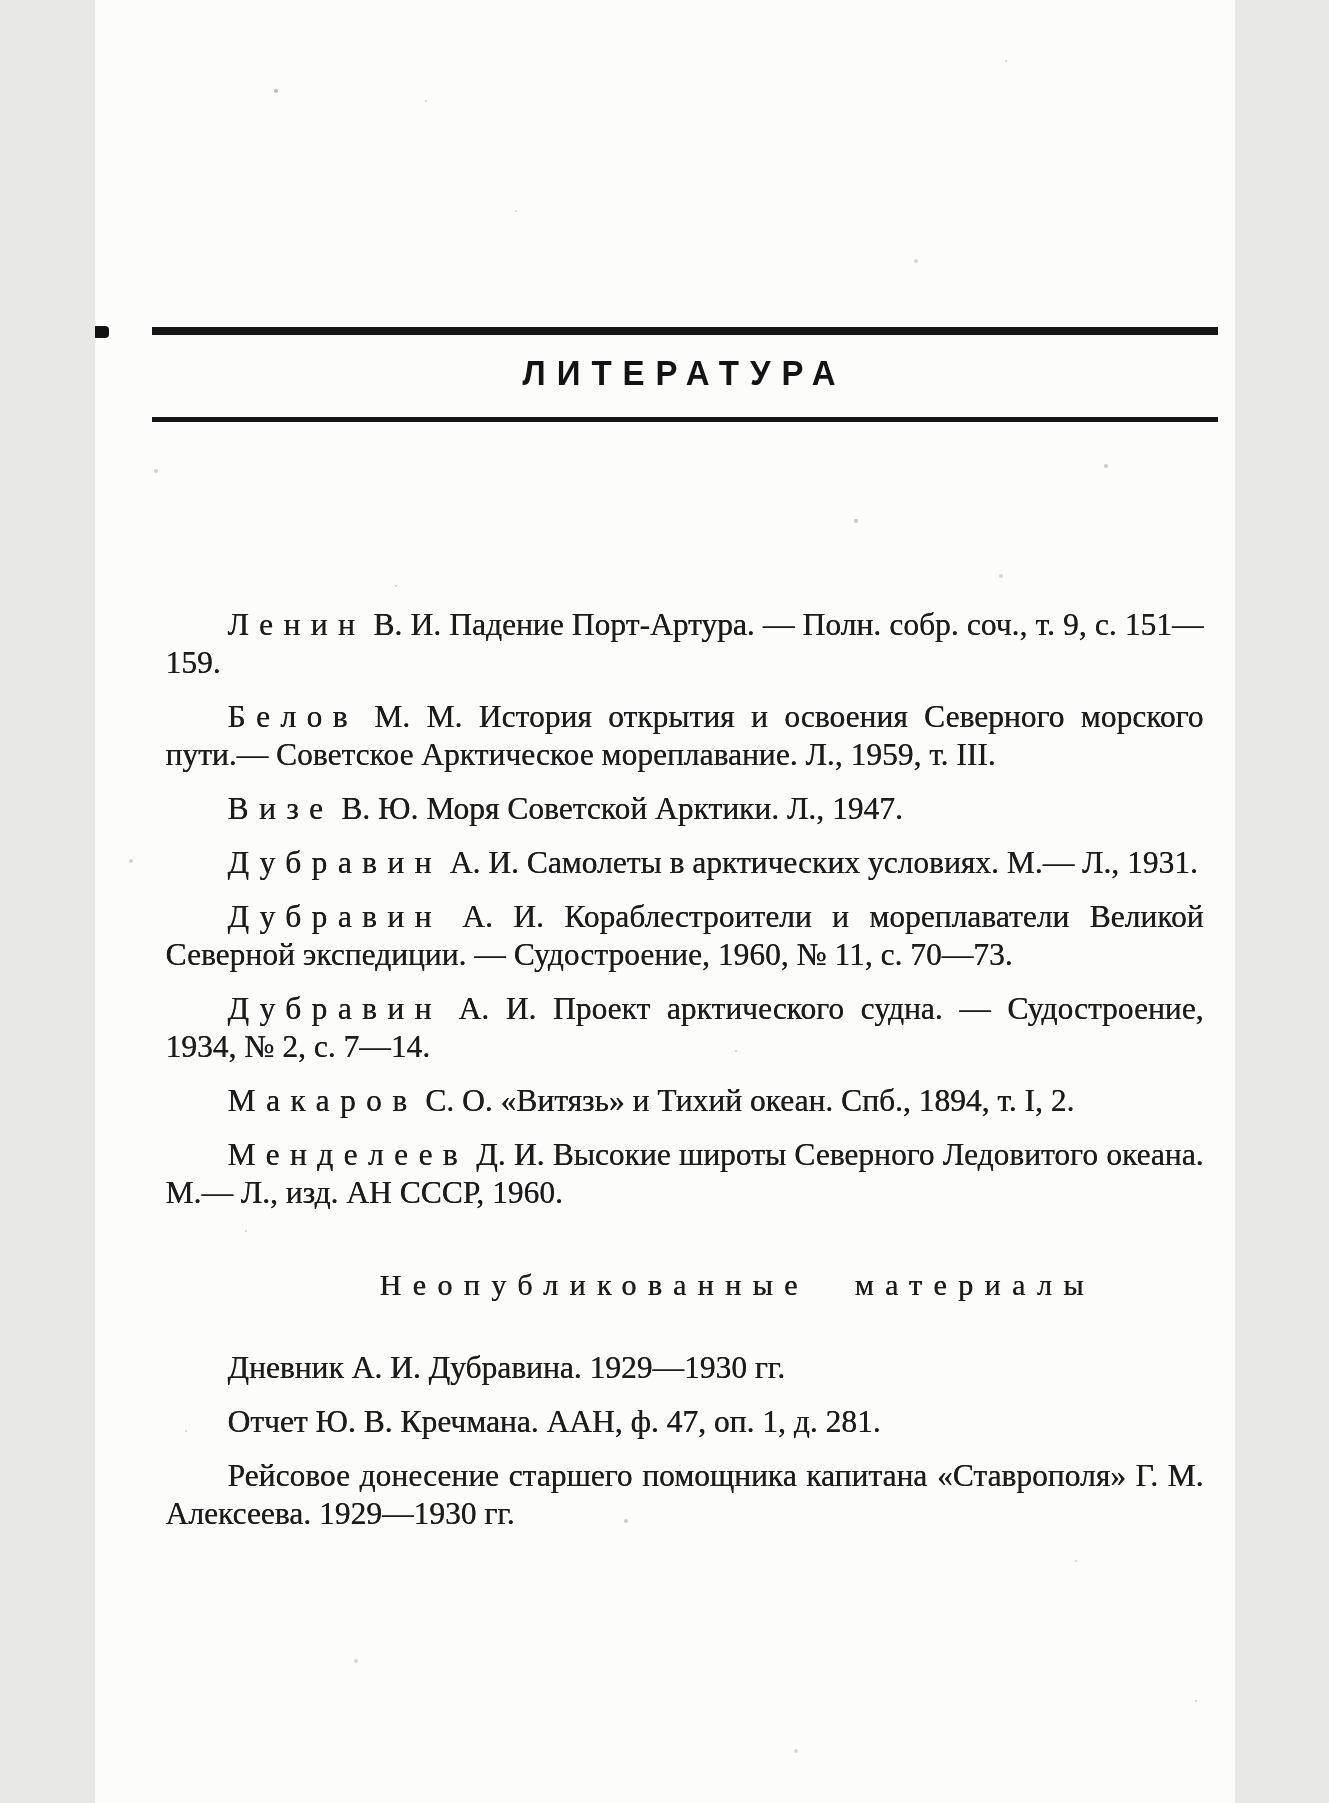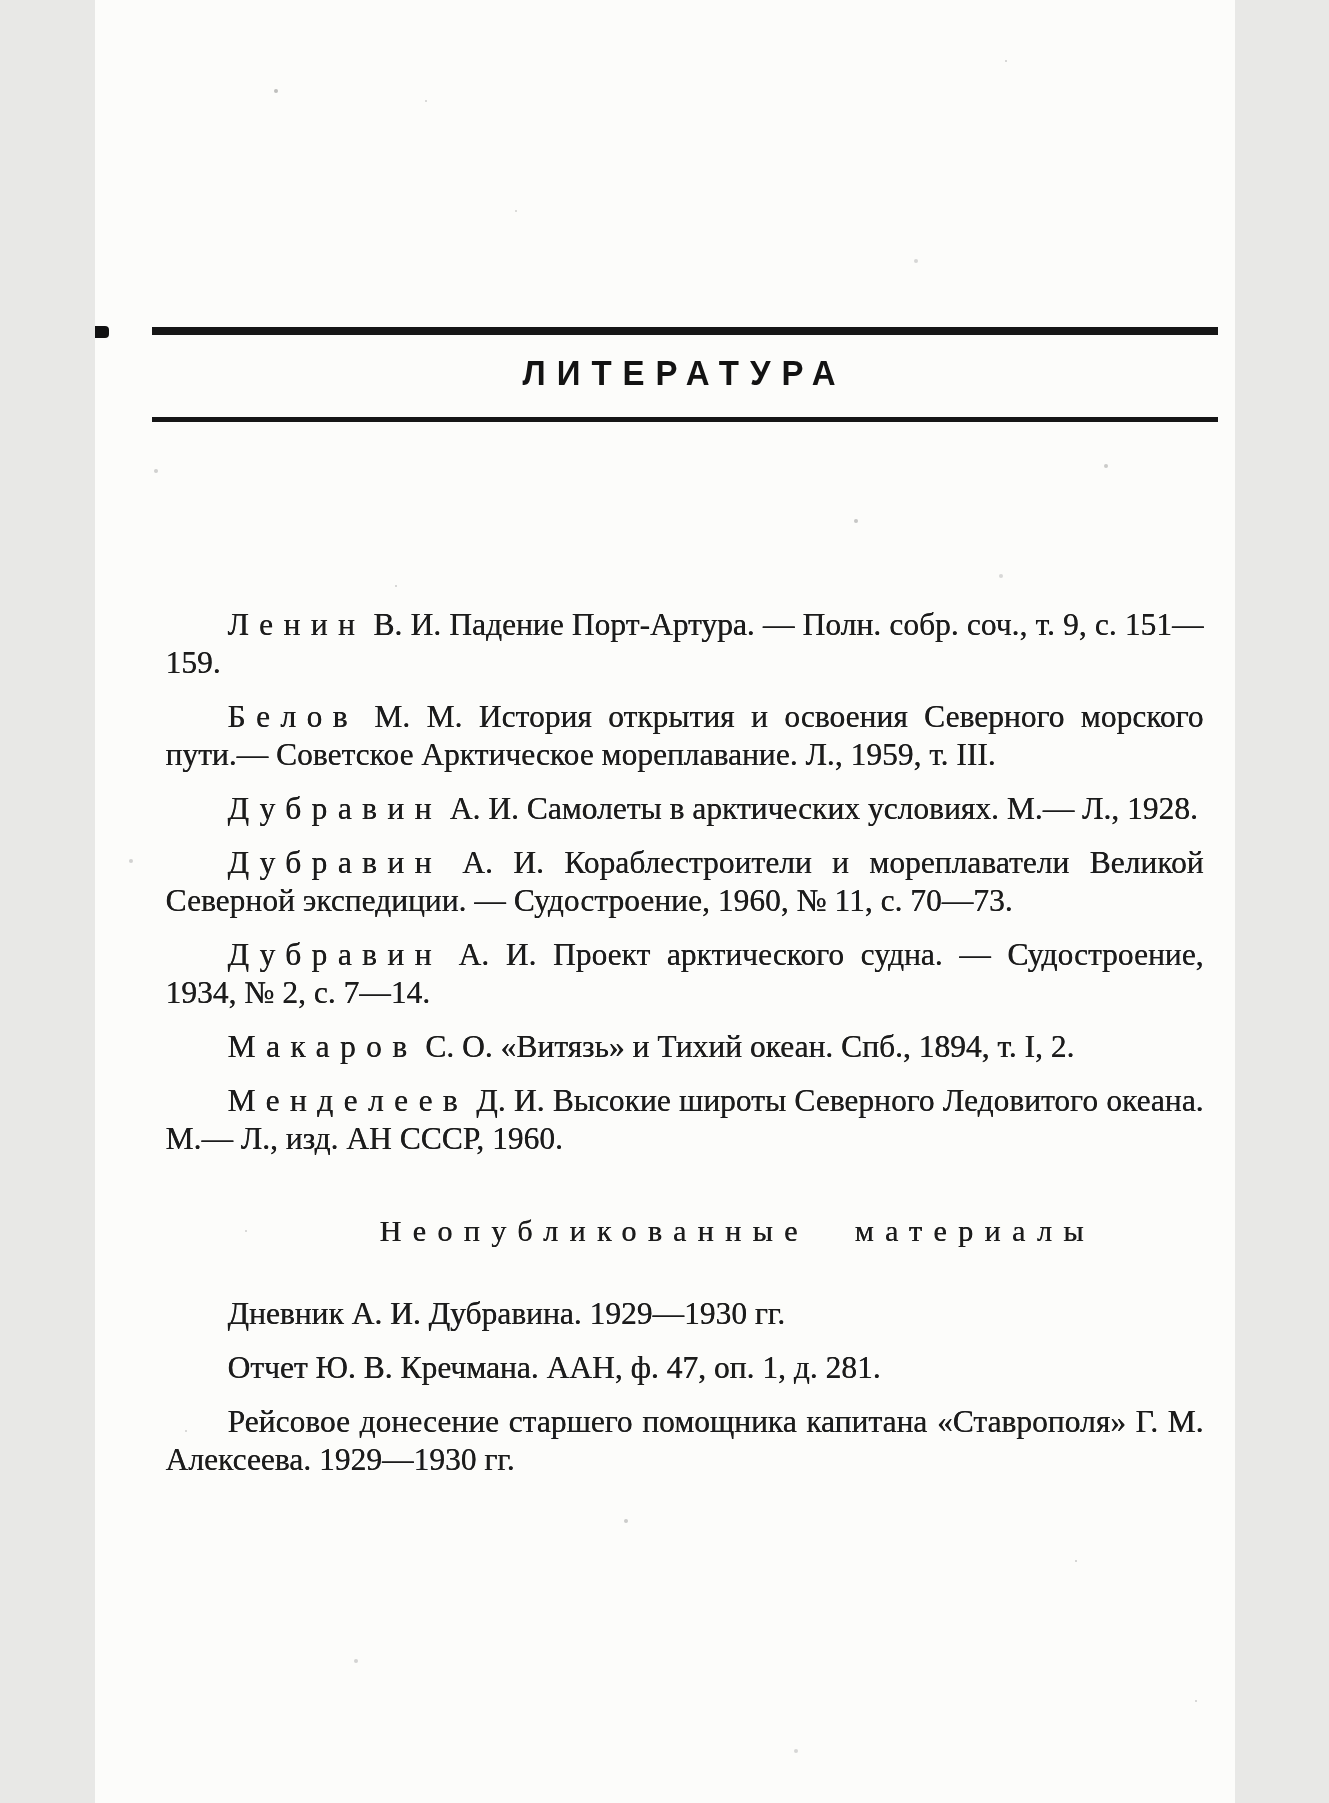--- a/index.html
+++ b/index.html
@@ -123,22 +123,23 @@
   <div class="rule rule-top"></div>
   <div class="chapter-title">ЛИТЕРАТУРА</div>
   <div class="rule rule-bottom"></div>
 
   <div class="content">
 
     <p class="entry"><span class="author">Ленин</span><span> В. И. Падение Порт-Артура. — Полн. собр. соч., т. 9, с. 151—159.</span></p>
 
     <p class="entry"><span class="author">Белов</span><span> М. М. История открытия и освоения Северного морского пути.— Советское Арктическое мореплавание. Л., 1959, т. III.</span></p>
 
+    <p class="entry"><span class="author">Визе</span><span> В. Ю. Моря Советской Арктики. Л., 1947.</span></p>
 
-    <p class="entry"><span class="author">Дубравин</span><span> А. И. Самолеты в арктических условиях. М.— Л., 1928.</span></p>
+    <p class="entry"><span class="author">Дубравин</span><span> А. И. Самолеты в арктических условиях. М.— Л., 1931.</span></p>
 
     <p class="entry"><span class="author">Дубравин</span><span> А. И. Кораблестроители и мореплаватели Великой Северной экспедиции. — Судостроение, 1960, № 11, с. 70—73.</span></p>
 
     <p class="entry"><span class="author">Дубравин</span><span> А. И. Проект арктического судна. — Судостроение, 1934, № 2, с. 7—14.</span></p>
 
 
     <p class="entry"><span class="author">Макаров</span><span> С. О. «Витязь» и Тихий океан. Спб., 1894, т. I, 2.</span></p>
 
     <p class="entry"><span class="author">Менделеев</span><span> Д. И. Высокие широты Северного Ледовитого океа­на. М.— Л., изд. АН СССР, 1960.</span></p>
 

